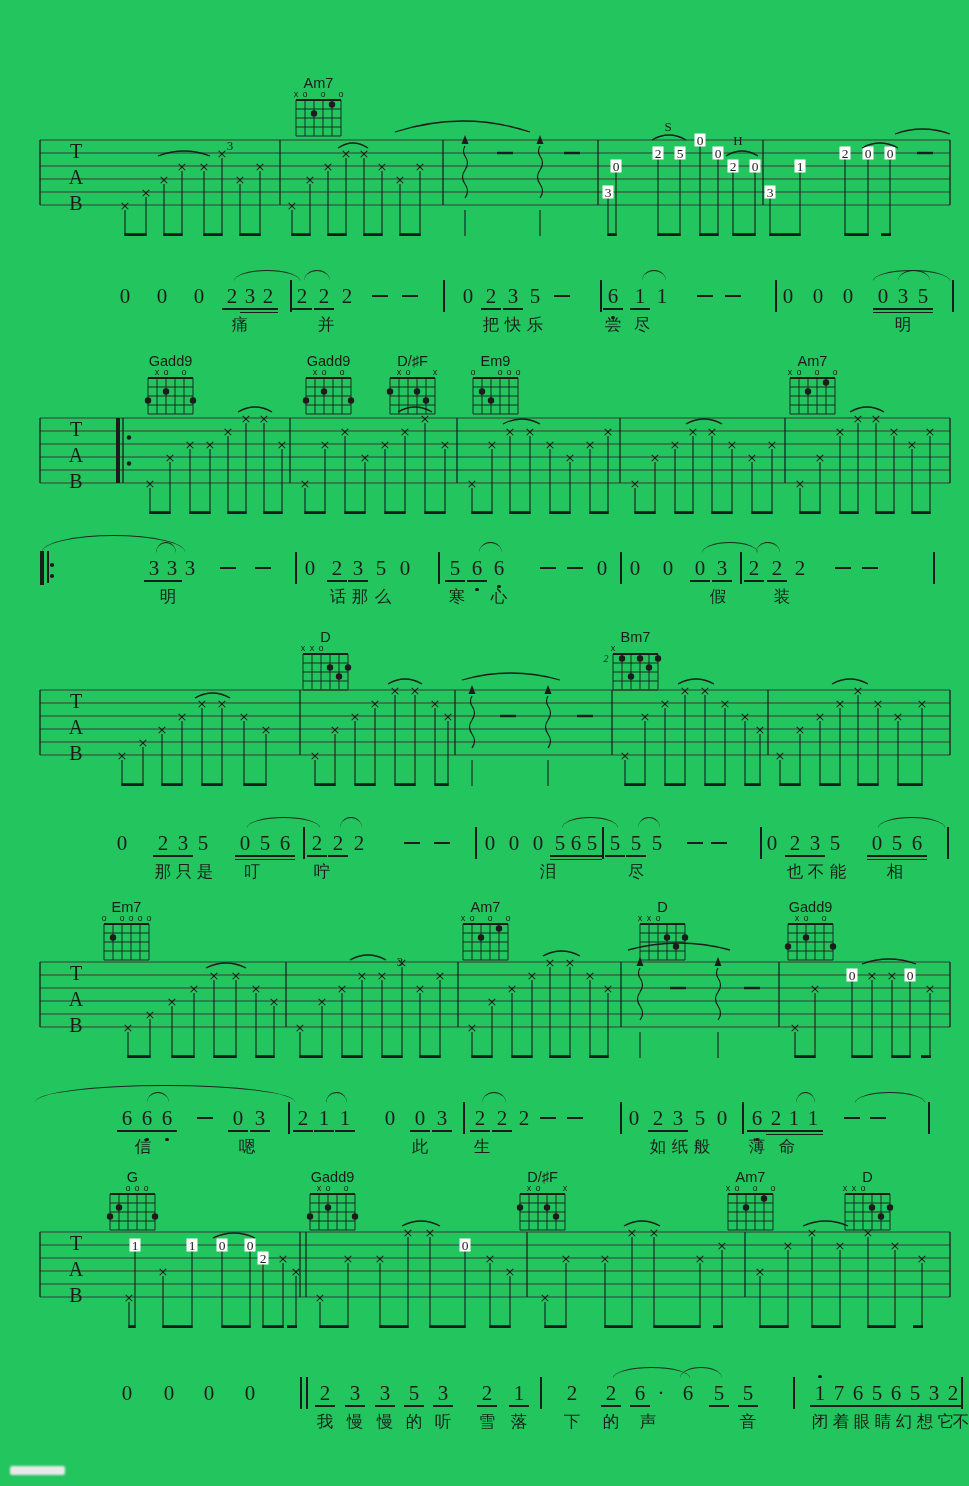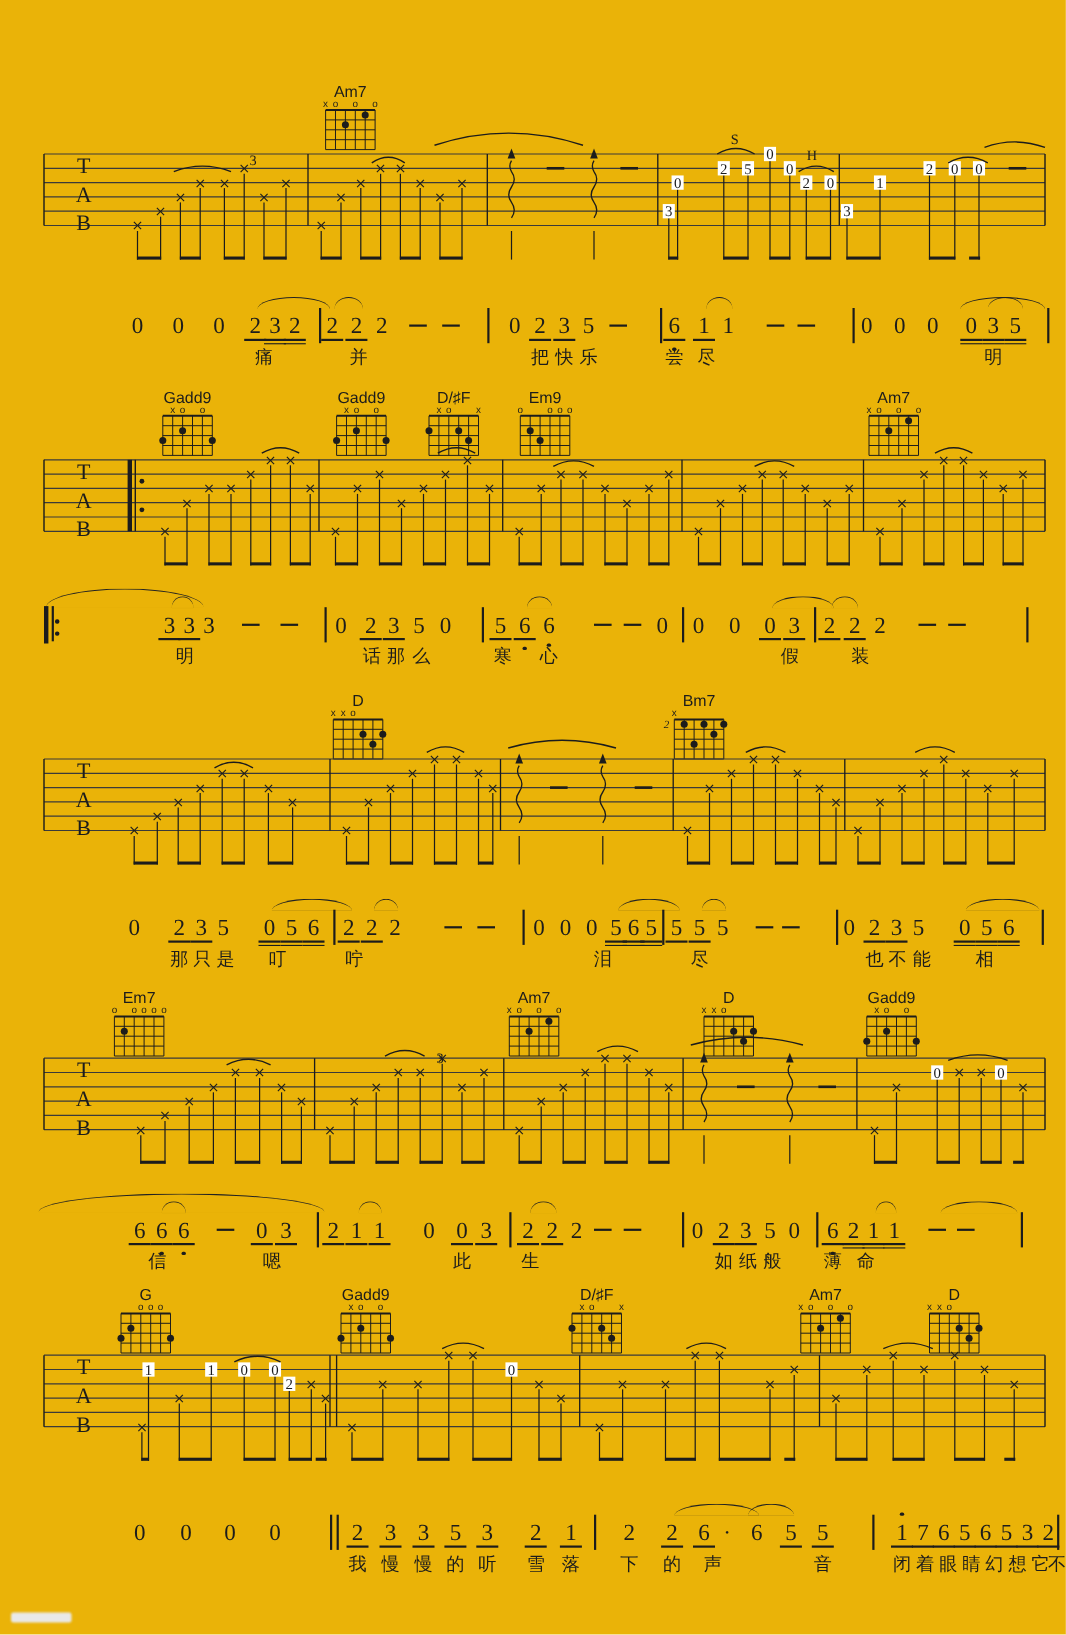--- a/index.html
+++ b/index.html
@@ -1,16 +1,16 @@
 <!DOCTYPE html>
 <html><head>
 <meta charset="utf-8">
 <style>
   html,body{margin:0;padding:0;background:#fff;}
-  .page{position:relative;width:969px;height:1486px;background:#eab308;overflow:hidden;
+  .page{position:relative;width:969px;height:1486px;background:#22c55e;overflow:hidden;
         font-family:"Liberation Sans",sans-serif;color:#1c1c1c;}
   .jp-num{position:absolute;width:22px;height:26px;line-height:26px;text-align:center;
           font-family:"Liberation Serif",serif;font-size:21px;font-weight:500;color:#1c1c1c;}
   .jp-ul{position:absolute;left:1px;right:1px;height:1.6px;background:#1c1c1c;}
   .jp-dot{position:absolute;left:50%;margin-left:-1.6px;width:3.2px;height:3.2px;border-radius:50%;background:#1c1c1c;}
   .jp-dash{position:absolute;width:16px;height:2.4px;background:#1c1c1c;}
   .jp-bar{position:absolute;width:1.6px;height:32px;background:#1c1c1c;}
   .jp-tie{position:absolute;border-top:1.6px solid #222;border-radius:50% 50% 0 0 / 100% 100% 0 0;}
   .jp-lyr{position:absolute;width:24px;text-align:center;font-size:16.5px;
           font-family:"Liberation Serif","DejaVu Sans",serif;color:#1c1c1c;}

